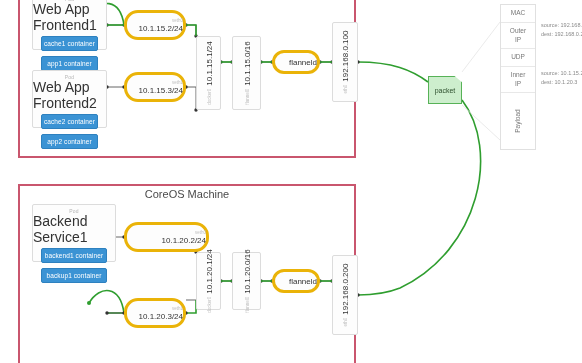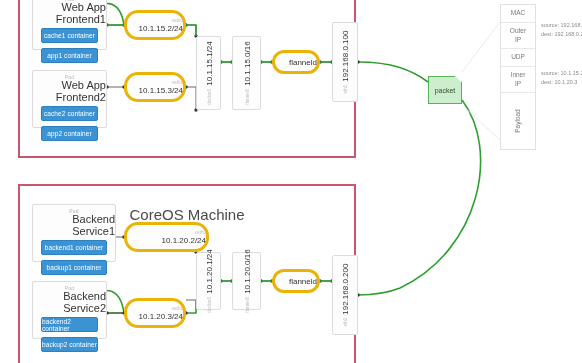--- a/index.html
+++ b/index.html
@@ -23,40 +23,40 @@
   }
   .machine {
     position: absolute;
     border: 2px solid #c9566e;
     background: transparent;
   }
   .machine-title {
     position: absolute;
     width: 100%;
     text-align: center;
-    font-size: 15px;
+    font-size: 11px;
     color: #4a4a4a;
-    top: 20px;
+    top: 2px;
   }
   .pod {
     position: absolute;
     background: #fdfdfd;
     border: 1px solid #dcdcdc;
     border-radius: 2px;
   }
   .pod-kind {
     text-align: center;
     font-size: 5px;
     color: #b6b6b6;
     margin-top: 3px;
     letter-spacing: .2px;
   }
   .pod-name {
-    text-align: right;
-    font-size: 11px;
+    text-align: left;
+    font-size: 14px;
     color: #333333;
     margin-top: -1px;
     margin-bottom: 3px;
   }
   .container-box {
     margin: 0 8px 5px 8px;
     height: 15px;
     background: #3b93d4;
     border: 1px solid #2e81bf;
     border-radius: 2px;
@@ -304,26 +304,20 @@
     <div class="machine-title">CoreOS Machine</div>
   </div>
 
   <div class="pod" style="left:32px; top:204px; width:84px; height:58px;">
     <div class="pod-kind">Pod</div>
     <div class="pod-name">Backend Service1</div>
     <div class="container-box">backend1 container</div>
     <div class="container-box">backup1 container</div>
   </div>
 
-  <div class="pod" style="left:32px; top:281px; width:75px; height:58px;">
-    <div class="pod-kind">Pod</div>
-    <div class="pod-name">Backend Service2</div>
-    <div class="container-box">backend2 container</div>
-    <div class="container-box">backup2 container</div>
-  </div>
 
   <div class="nodebox" style="left:124px; top:222px; width:85px; height:30px;">
     <div class="sub">veth0</div>
     <div class="main">10.1.20.2/24</div>
   </div>
 
   <div class="nodebox" style="left:124px; top:298px; width:62px; height:30px;padding-left:42px;">
     <div class="sub">veth1</div>
     <div class="main">10.1.20.3/24</div>
   </div>

